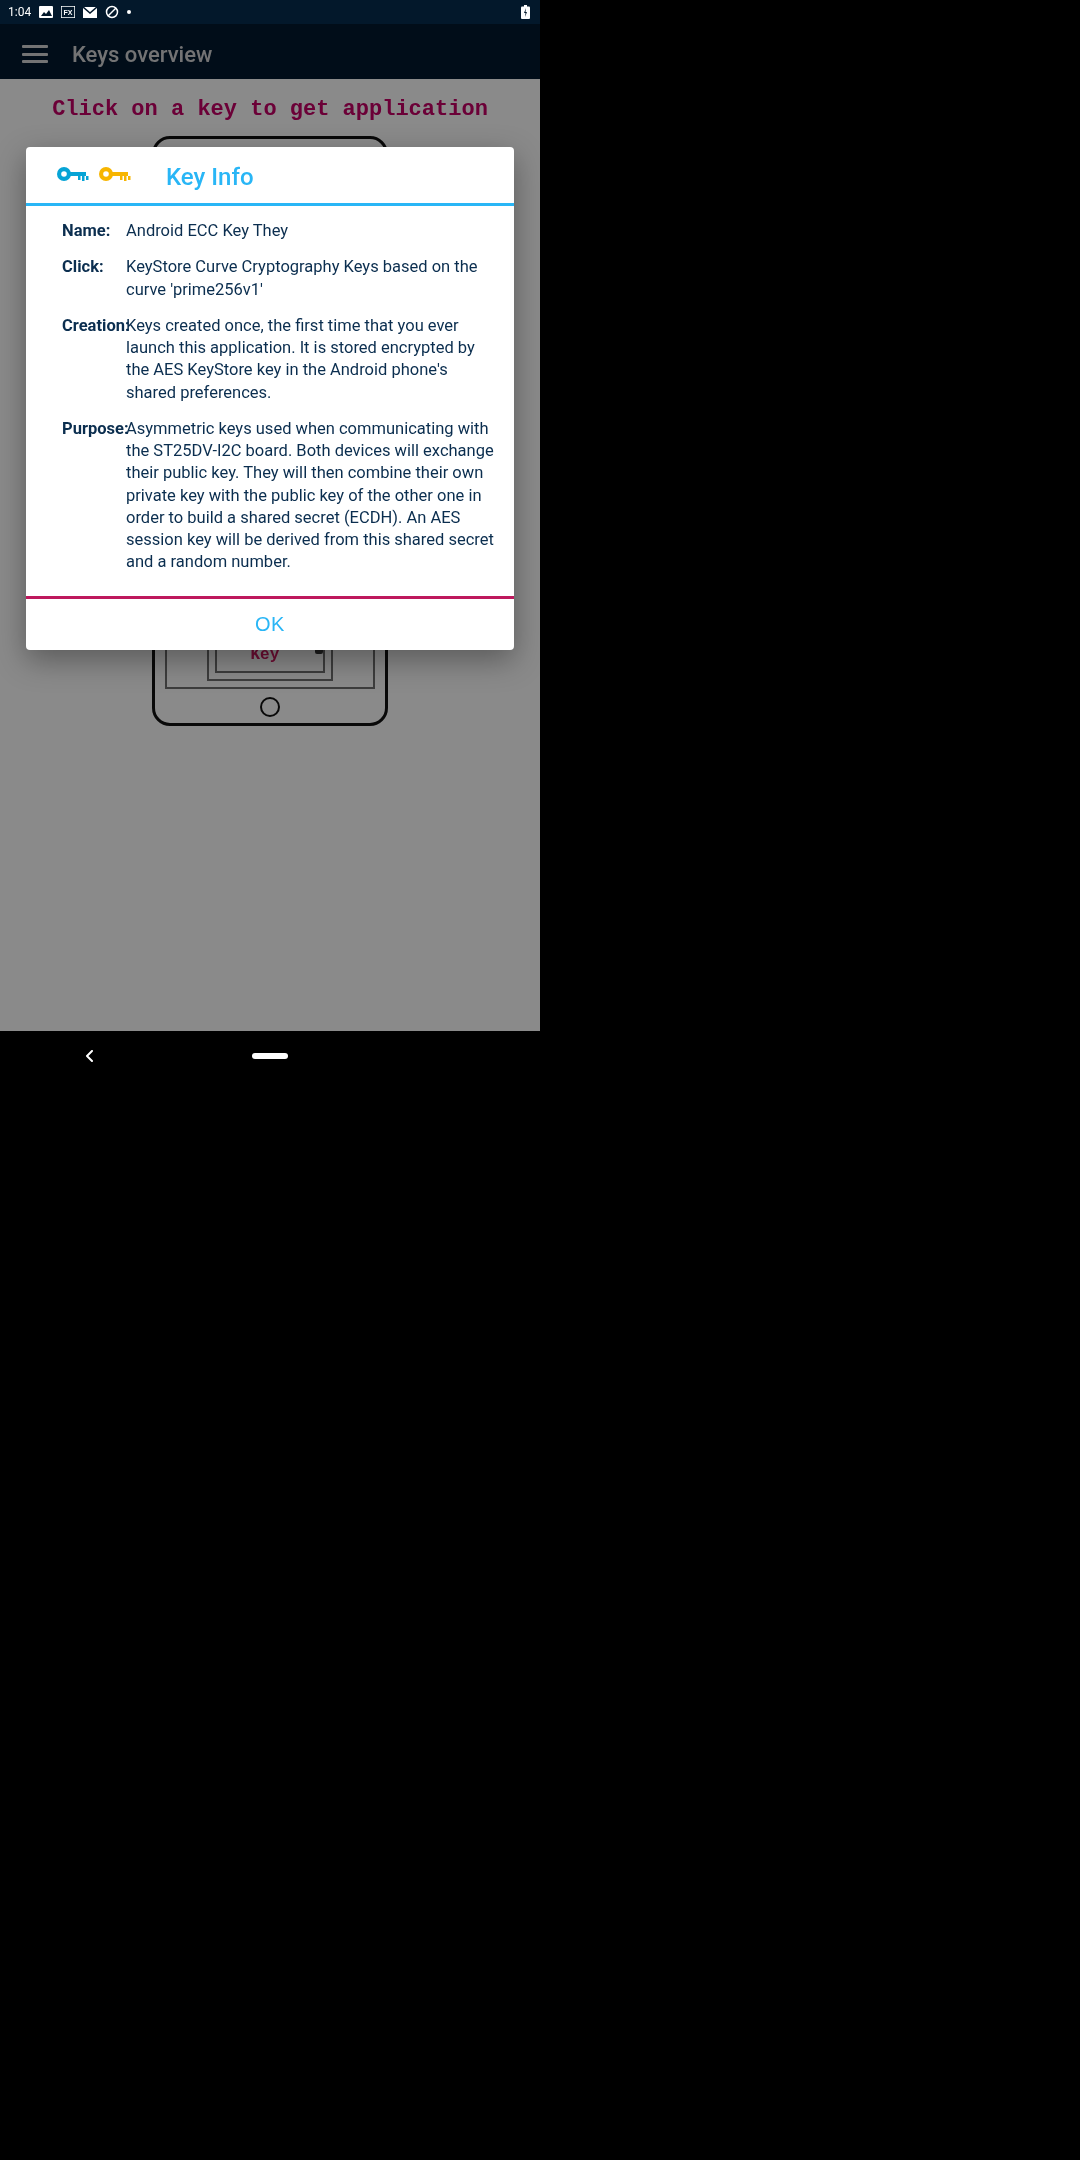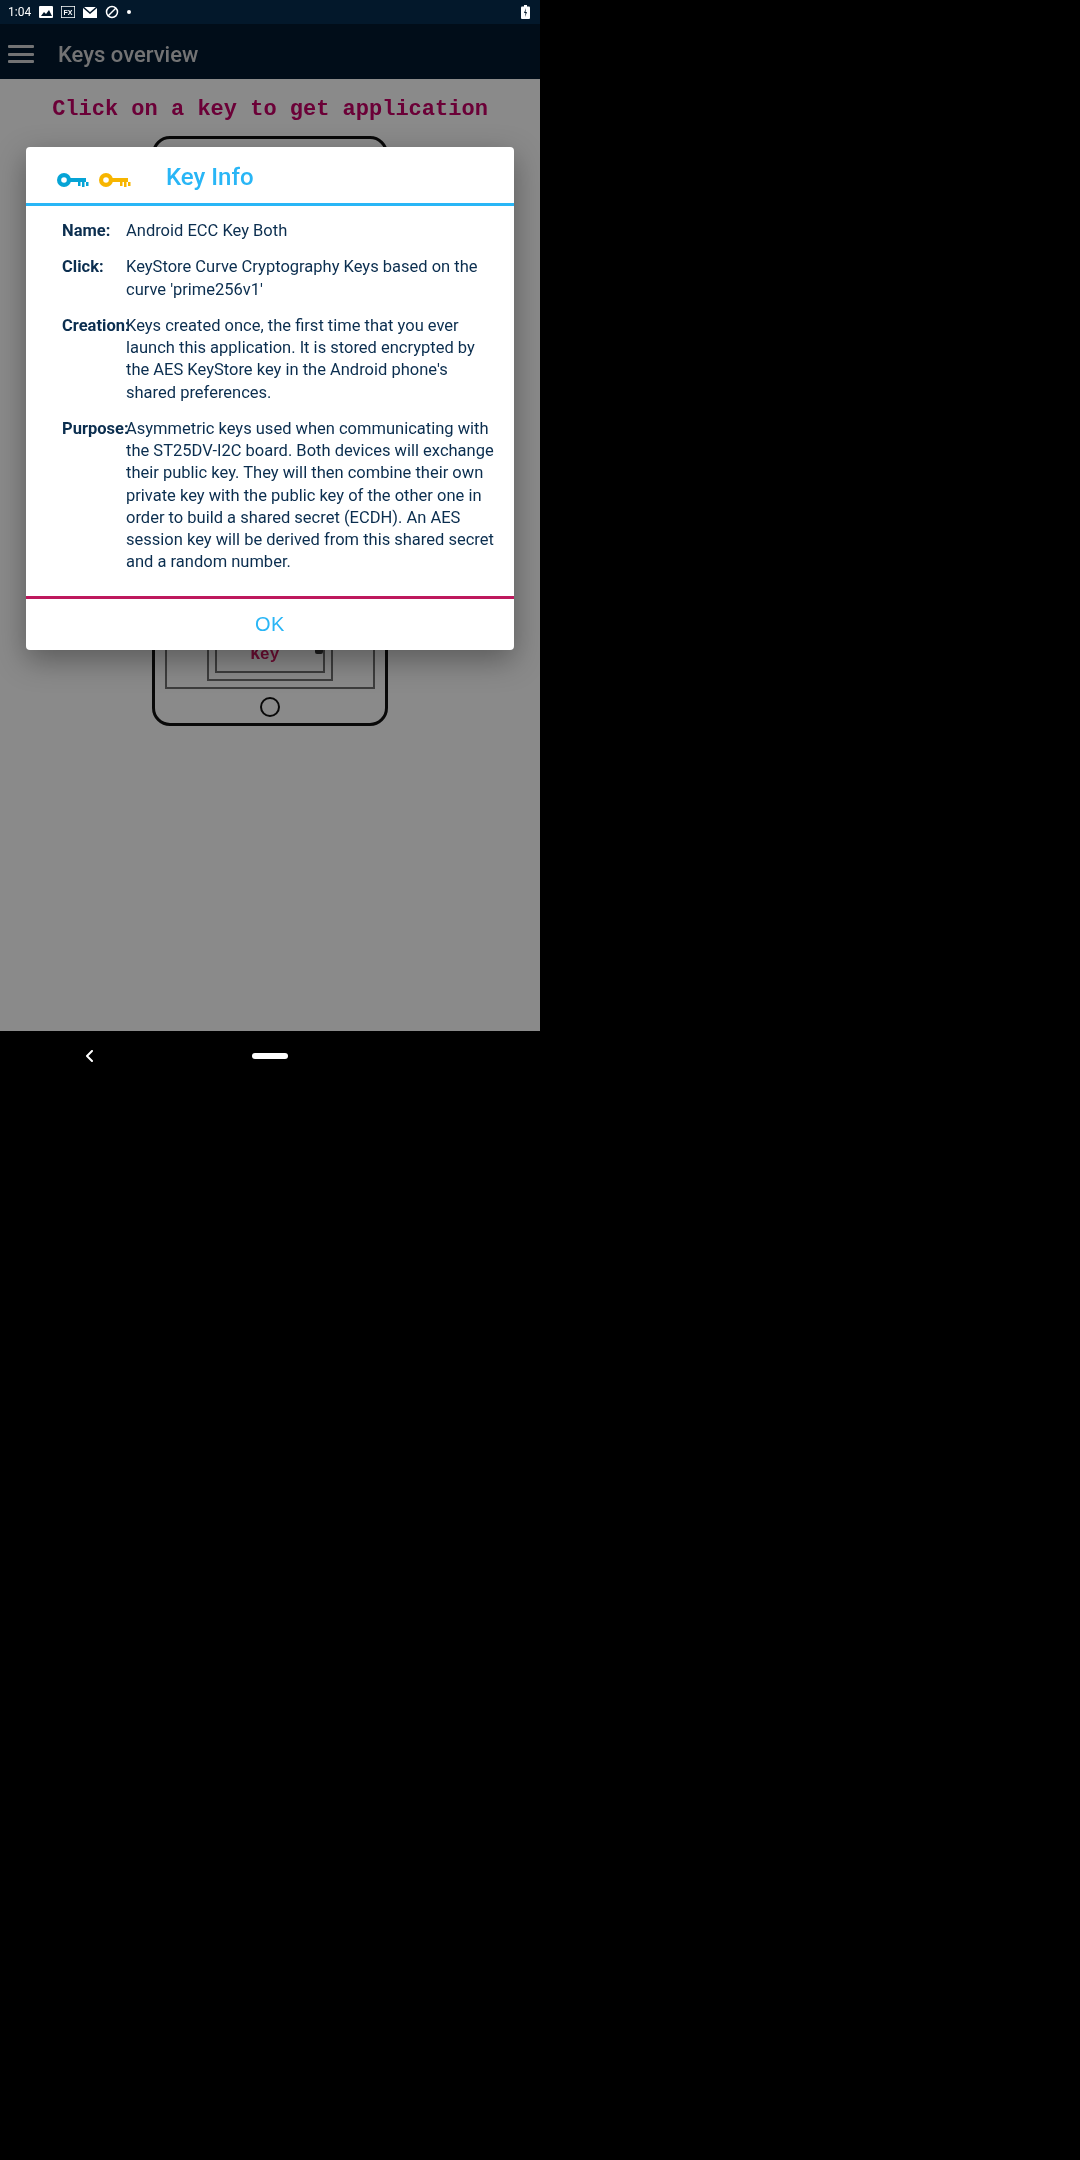--- a/index.html
+++ b/index.html
@@ -10,21 +10,21 @@
   .status-bar { position: absolute; top: 0; left: 0; right: 0; height: 24px;
     background: #03182b; color: #fff; display: flex; align-items: center;
     padding: 0 8px; font-size: 12px; }
   .status-left { display: flex; align-items: center; gap: 8px; }
   .status-ico { width: 14px; height: 14px; display: inline-flex; align-items: center; justify-content: center; }
   .status-right { margin-left: auto; display: flex; align-items: center; gap: 6px; }
   .dot { width:4px; height:4px; background:#fff; border-radius:50%; display:inline-block; }
 
   
   .app-bar { position: absolute; top: 24px; left: 0; right: 0; height: 60px;
-    background: #03182b; display: flex; align-items: center; padding: 0 8px; }
+    background: #03182b; display: flex; align-items: center; padding: 0 22px; }
   .hamburger { width: 26px; height: 18px; display:flex; flex-direction:column; justify-content:space-between; }
   .hamburger span { display:block; height:3px; background:#c7c7c9; border-radius:1px; }
   .app-title { color: #c7c7c9; font-size: 22px; font-weight: 500; margin-left: 24px; }
 
   
   .page { position:absolute; top:79px; left:0; right:0; bottom:49px; background:#eeeeee;
      overflow:hidden; }
   .page-inner { padding-top: 18px; text-align:center; }
   .banner { color:#b8005f; font-family: "Courier New", monospace; font-size:22px; font-weight:600; }
   .phone-outline { margin: 14px auto 0; width: 236px; height: 590px; border:3px solid #111;
@@ -39,21 +39,21 @@
     border:2px solid #696969; display:flex; flex-direction:column; align-items:center; justify-content:flex-end; padding-bottom:6px;}
   .aes-label { color:#c2185b; font-family:"Courier New", monospace; font-size:16px; line-height:1.1; font-weight:600; display:flex; align-items:center;}
   .aes-pad { width:10px; height:14px; background:#333; border-radius:2px; margin-left:2px; }
 
   
   .scrim { position:absolute; top:24px; left:0; right:0; bottom:49px; background:rgba(0,0,0,0.42); }
 
   
   .dialog { position:absolute; left:26px; right:26px; top:147px; background:#fff; border-radius:4px;
     box-shadow: 0 10px 30px rgba(0,0,0,0.35); overflow:hidden; }
-  .dialog-header { padding: 16px 18px 12px 30px; display:flex; align-items:flex-end; }
+  .dialog-header { padding: 16px 18px 12px 30px; display:flex; align-items:flex-start; }
   .dialog-title { color:#29b6f6; font-size: 24px; font-weight:500; margin-left: 28px; }
   .key-icons { display:flex; align-items:center; gap:2px; }
   .divider { height:3px; background:#29b6f6; }
 
   .dialog-body { padding: 14px 14px 22px 18px; color:#0b2e4f; font-size:16.5px; line-height:1.35; }
   .row { display:flex; margin-bottom: 14px; margin-left: 18px; }
   .row:last-child { margin-bottom:0; }
   .lbl { font-weight:700; width: 64px; flex: 0 0 64px; }
   .val { flex:1; padding-left:0; }
 
@@ -172,21 +172,21 @@
         <rect x="26" y="13" width="2.5" height="5" fill="#f7b500"></rect>
         <rect x="30" y="13" width="2.5" height="4" fill="#f7b500"></rect>
       </svg>
     </div>
     <div class="dialog-title">Key Info</div>
   </div>
   <div class="divider"></div>
   <div class="dialog-body">
     <div class="row">
       <div class="lbl">Name:</div>
-      <div class="val">Android ECC Key Both</div>
+      <div class="val">Android ECC Key They</div>
     </div>
     <div class="row">
       <div class="lbl">Click:</div>
       <div class="val">KeyStore Curve Cryptography Keys based on the curve 'prime256v1'</div>
     </div>
     <div class="row">
       <div class="lbl">Creation:</div>
       <div class="val">Keys created once, the first time that you ever launch this application. It is stored encrypted by the AES KeyStore key in the Android phone's shared preferences.</div>
     </div>
     <div class="row">

